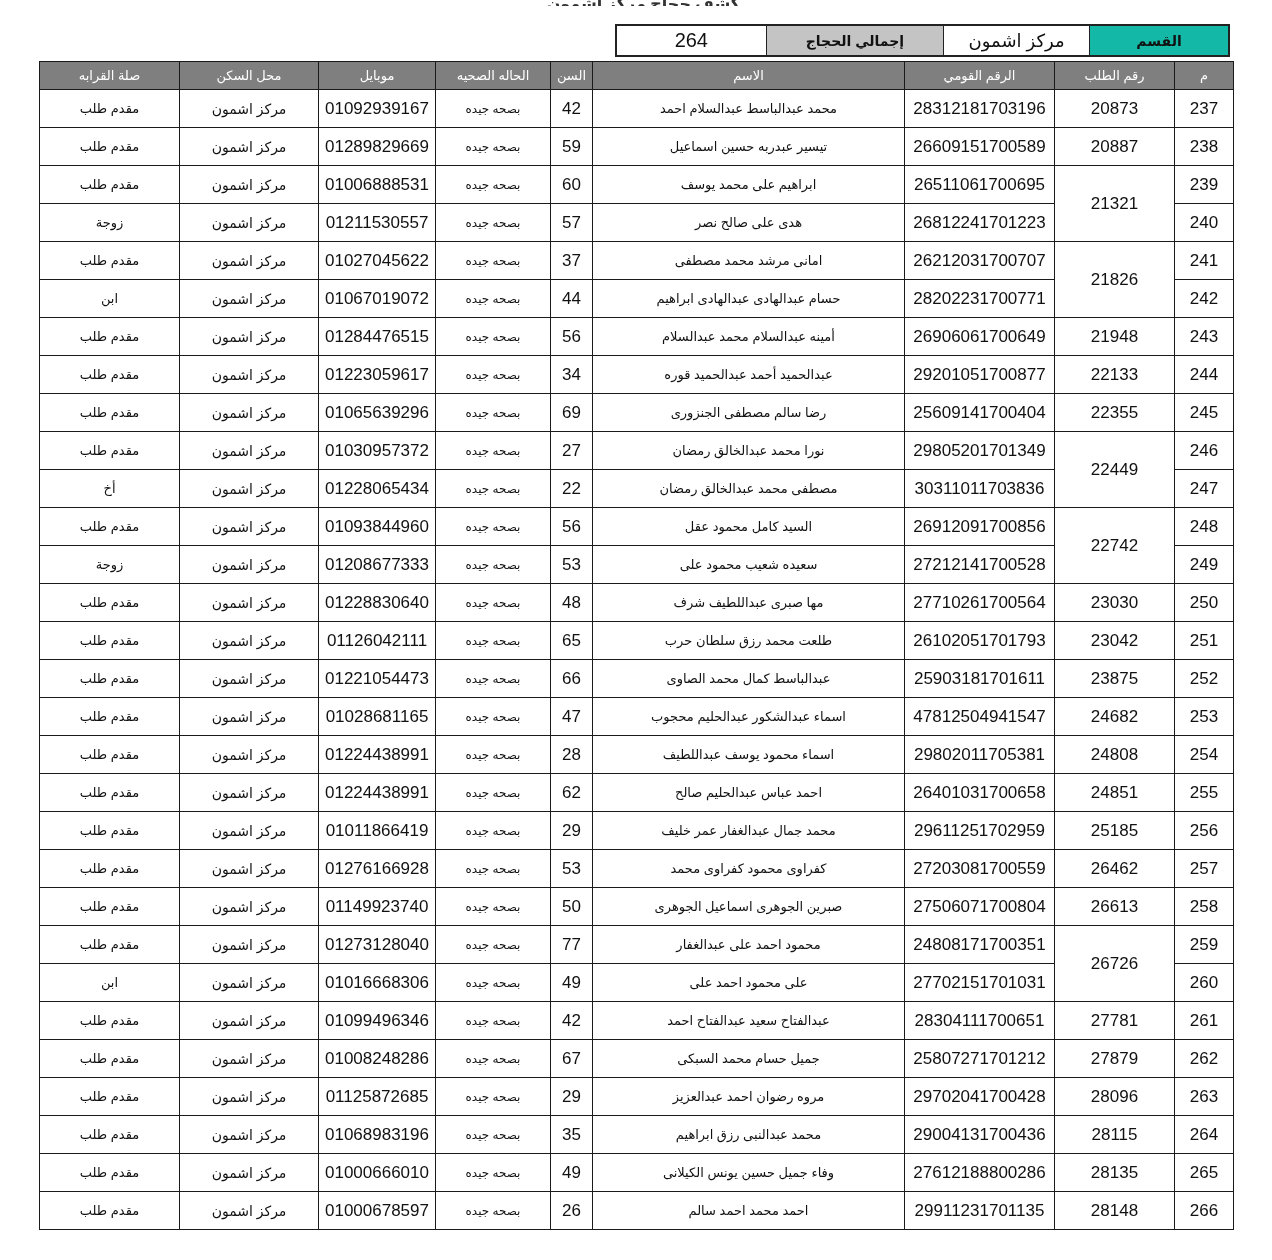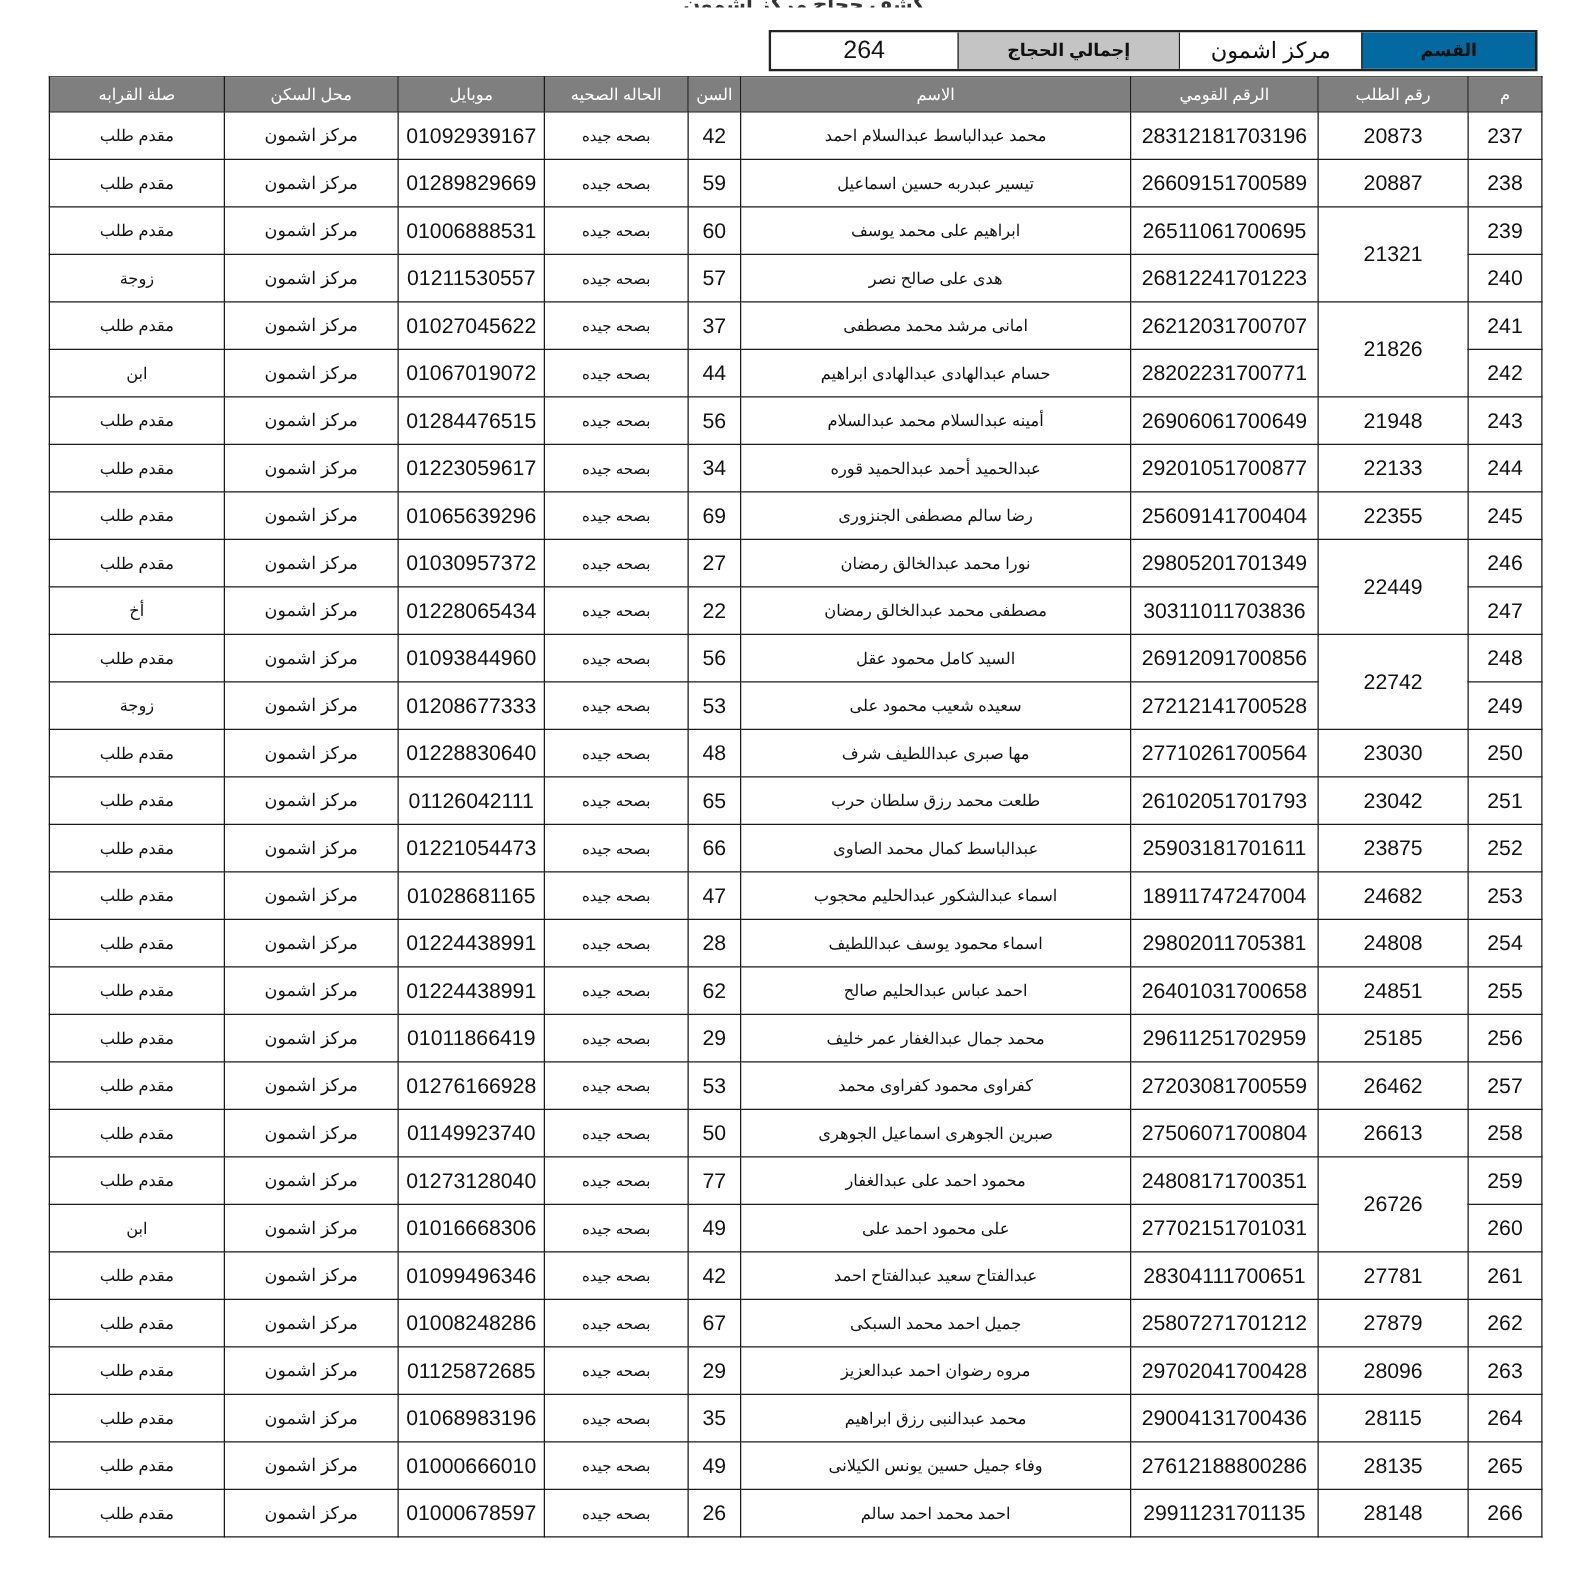--- a/index.html
+++ b/index.html
@@ -11,21 +11,21 @@
 
   
   .summary { position: absolute; left: 615px; top: 24px; width: 615px; height: 33px;
              border: 2px solid #222; box-sizing: border-box; display: flex; direction: ltr; }
   .summary > div { display: flex; align-items: center; justify-content: center; box-sizing: border-box;
                    border-left: 1.5px solid #222; height: 100%; }
   .summary > div:first-child { border-left: none; }
   .s-total-val { width: 154px; font-size: 20px; background: #fff; }
   .s-total-lbl { width: 184px; background: #c4c4c4; font-size: 14px; font-weight: bold; direction: rtl; }
   .s-dept-val  { width: 151px; background: #fff; font-size: 18px; direction: rtl; }
-  .s-dept-lbl  { width: 144px; background: #0369a1; font-size: 14px; font-weight: bold; direction: rtl; }
+  .s-dept-lbl  { width: 144px; background: #14b8a6; font-size: 14px; font-weight: bold; direction: rtl; }
 
   
   table.grid { position: absolute; left: 39px; top: 61px; border-collapse: collapse; table-layout: fixed;
                width: 1194px; direction: ltr; }
   table.grid th, table.grid td { border: 1.5px solid #1a1a1a; text-align: center; padding: 0; overflow: hidden; white-space: nowrap; }
   table.grid thead th { background: #7f7f7f; color: #fff; height: 27px; font-size: 13px; font-weight: normal; direction: rtl; }
   table.grid tbody td { height: 37px; font-size: 17px; }
   td.ar { direction: rtl; font-size: 13px !important; }
   td.ar-md { direction: rtl; font-size: 14px !important; }
   td.health { direction: rtl; font-size: 12px !important; }
@@ -242,21 +242,21 @@
         <td class="req">23875</td>
         <td>252</td>
       </tr>
       <tr>
         <td class="rel">مقدم طلب</td>
         <td class="ar-md">مركز اشمون</td>
         <td>01028681165</td>
         <td class="health">بصحه جيده</td>
         <td>47</td>
         <td class="ar">اسماء عبدالشكور عبدالحليم محجوب</td>
-        <td>18911747247004</td>
+        <td>47812504941547</td>
         <td class="req">24682</td>
         <td>253</td>
       </tr>
       <tr>
         <td class="rel">مقدم طلب</td>
         <td class="ar-md">مركز اشمون</td>
         <td>01224438991</td>
         <td class="health">بصحه جيده</td>
         <td>28</td>
         <td class="ar">اسماء محمود يوسف عبداللطيف</td>
@@ -339,21 +339,21 @@
         <td>28304111700651</td>
         <td class="req">27781</td>
         <td>261</td>
       </tr>
       <tr>
         <td class="rel">مقدم طلب</td>
         <td class="ar-md">مركز اشمون</td>
         <td>01008248286</td>
         <td class="health">بصحه جيده</td>
         <td>67</td>
-        <td class="ar">جميل احمد محمد السبكى</td>
+        <td class="ar">جميل حسام محمد السبكى</td>
         <td>25807271701212</td>
         <td class="req">27879</td>
         <td>262</td>
       </tr>
       <tr>
         <td class="rel">مقدم طلب</td>
         <td class="ar-md">مركز اشمون</td>
         <td>01125872685</td>
         <td class="health">بصحه جيده</td>
         <td>29</td>

